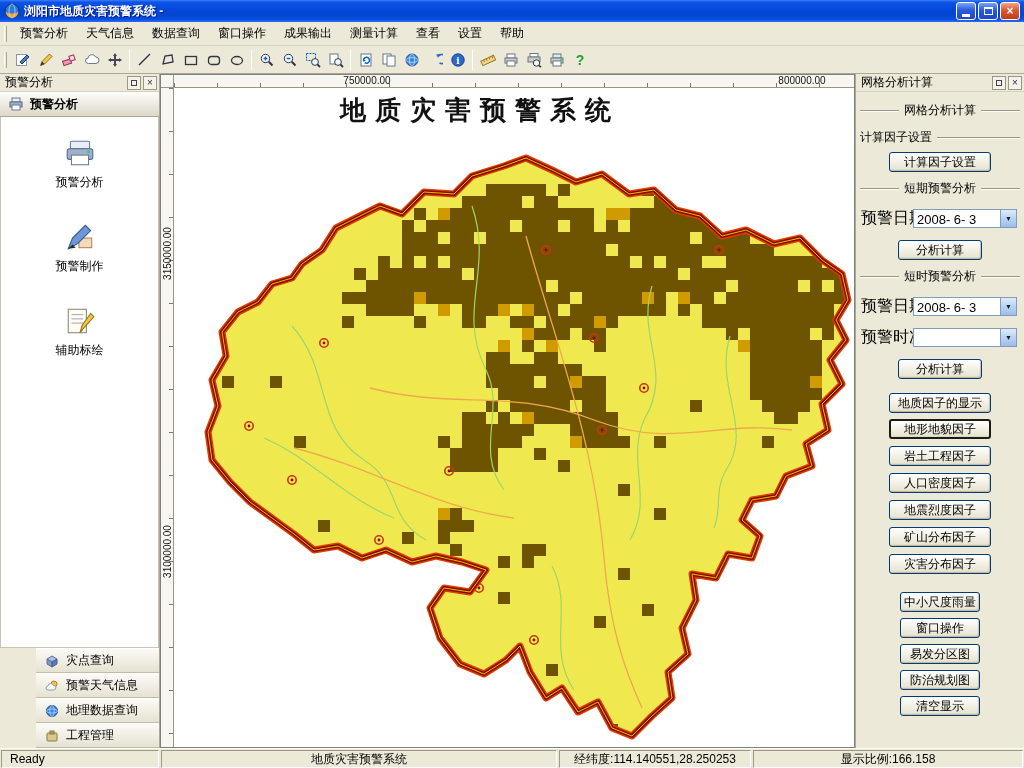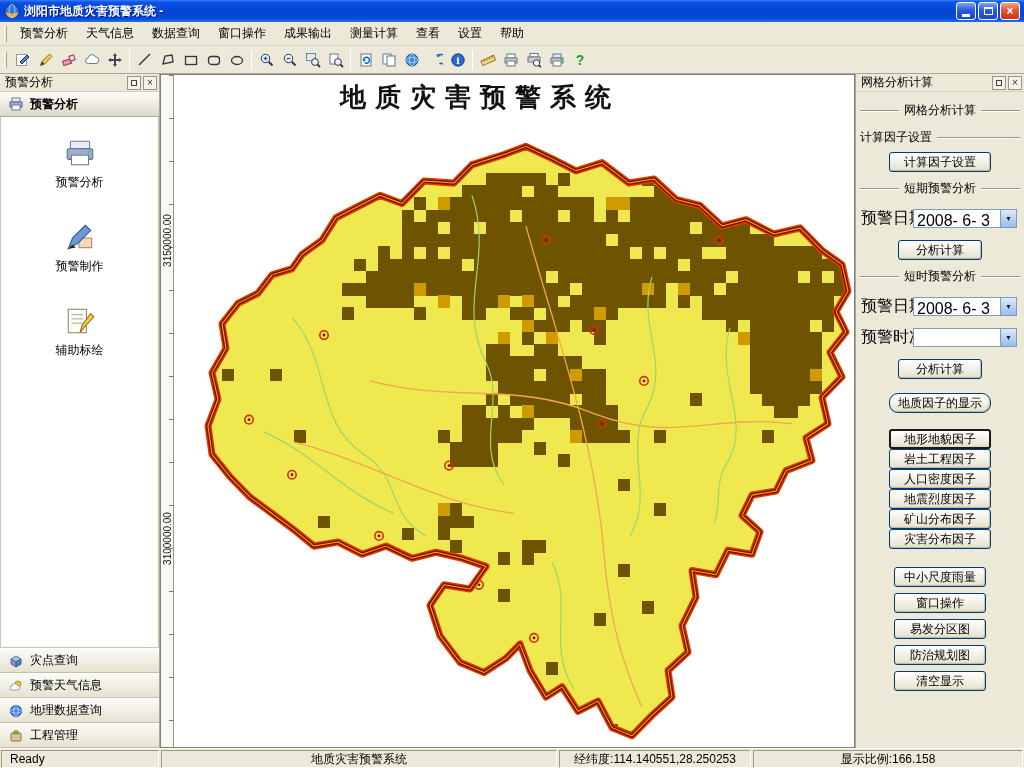--- a/index.html
+++ b/index.html
@@ -37,21 +37,21 @@
   .left-panel { width:160px; display:flex; flex-direction:column; border-right:1px solid #aca899; background:#ece9d8; }
   .panel-caption { height:18px; display:flex; align-items:center; padding:0 2px 0 5px; font-size:12px; background:#ece9d8; border-bottom:1px solid #d4d0c0; }
   .cap-title { flex:1; white-space:nowrap; overflow:hidden; }
   .cap-btns { display:flex; gap:2px; }
   .cap-btn { width:14px; height:14px; border:1px solid #9a9782; background:#f4f2ea; display:flex; align-items:center; justify-content:center; font-size:10px; line-height:1; color:#333; }
   .pin-inner { width:6px; height:6px; border:1px solid #444; }
   .lp-band { height:25px; display:flex; align-items:center; gap:6px; padding-left:8px; font-weight:bold;
     background:linear-gradient(180deg,#fdfdfb,#dcd8c8); border-bottom:1px solid #aca899; }
   .lp-tools { flex:1; background:#fff; border:1px solid #c9c5b2; border-top:none; display:flex; flex-direction:column; align-items:center; padding-top:20px; overflow:hidden; }
   .lp-tool { display:flex; flex-direction:column; align-items:center; gap:5px; margin-bottom:30px; cursor:default; }
-  .lp-groups { display:flex; flex-direction:column; }
+  .lp-groups { display:flex; flex-direction:column;padding-left:36px; }
   .lp-group { height:25px; display:flex; align-items:center; gap:7px; padding-left:9px;
     background:linear-gradient(180deg,#fbfaf6,#e6e2d2); border-top:1px solid #fff; border-bottom:1px solid #c2bda8; cursor:default; }
 
   
   .map-view { flex:1; min-width:0; display:flex; flex-direction:column; border:1px solid #808080; background:#fff; }
   .ruler-row { height:13px; display:flex; }
   .ruler-corner { width:13px; height:13px; background:#f7f6f0; border-right:1px solid #9a9782; border-bottom:1px solid #9a9782; }
   .hruler { flex:1; position:relative; background:#f7f6f0; border-bottom:1px solid #9a9782;
     background-image:repeating-linear-gradient(90deg,#777 0,#777 1px,transparent 1px,transparent 43px);
     background-size:100% 4px; background-position:0 100%; background-repeat:no-repeat; }
@@ -71,31 +71,31 @@
   
   .right-panel { width:169px; display:flex; flex-direction:column; border-left:1px solid #aca899; background:#ece9d8; }
   .rp-body { flex:1; display:flex; flex-direction:column; align-items:center; padding:2px 4px; overflow:hidden; }
   .sep { width:100%; display:flex; align-items:center; gap:5px; margin:8px 0 6px 0; font-size:12px; }
   .sep::before,.sep::after { content:""; flex:1; border-top:1px solid #9a9782; border-bottom:1px solid #fff; height:0; }
   .group-label { width:100%; display:flex; align-items:center; gap:5px; margin:4px 0 6px 0; }
   .group-label::after { content:""; flex:1; border-top:1px solid #9a9782; border-bottom:1px solid #fff; height:0; }
   .xp-btn { height:20px; border:1px solid #003c74; border-radius:3px; font-size:12px; color:#000; cursor:default;
     background:linear-gradient(180deg,#ffffff,#f4f2e8 45%,#e8e4d3 90%,#d8d2bd);
     box-shadow:inset -1px -1px 1px rgba(165,155,125,.55); font-family:"Liberation Sans",sans-serif; }
-  .w100 { width:102px; } .w84 { width:84px; } .w96 { width:92px;font-family:Liberation Mono, monospace; }
+  .w100 { width:102px; } .w84 { width:84px; } .w96 { width:80px;font-family:Liberation Mono, monospace; }
   .mt6 { margin-top:6px; } .mt14 { margin-top:14px; }
-  .mb6 { margin-bottom:16px;border-radius:9px; }
+  .mb6 { margin-bottom:6px; }
   .btn-selected { border:2px solid #1c1c14; box-shadow:none; }
   .field-row { width:100%; display:flex; align-items:center; margin:5px 0; padding:0 1px; }
   .f-label { width:52px; font-size:16px; white-space:nowrap; }
   .combo { flex:1; max-width:104px; height:19px; display:flex; border:1px solid #7f9db9; background:#fff; }
-  .combo-text { flex:1; font-size:16px; padding:2px 0 0 3px; white-space:nowrap; overflow:hidden; }
+  .combo-text { flex:1; font-size:13px; padding:2px 0 0 3px; white-space:nowrap; overflow:hidden; }
   .combo-btn { width:16px; display:flex; align-items:center; justify-content:center; font-size:7px; color:#123;
     background:linear-gradient(180deg,#dfeafb,#b9d3f3 50%,#9cbcec); border-left:1px solid #7f9db9; }
-  .btn-stack { display:flex; flex-direction:column; align-items:center; }
+  .btn-stack { display:flex; flex-direction:column; align-items:center; gap:7px; }
 
   
   .statusbar { height:20px; display:flex; background:#ece9d8; border-top:1px solid #fff; padding-top:1px; }
   .sb-seg { border:1px solid; border-color:#9d9a84 #ffffff #ffffff #9d9a84; margin:0 1px; display:flex;
     align-items:center; padding:0 8px; font-size:12px; white-space:nowrap; overflow:hidden; }
   .sb-ready { width:158px; }
   .sb-sys { width:396px; justify-content:center; }
   .sb-coord { width:192px; justify-content:center; }
   .sb-scale { flex:1; justify-content:center; }
 </style>
@@ -375,20 +375,27 @@
           <svg viewBox="0 0 14 14" width="14" height="14">
               <rect x="2" y="4" width="10" height="8" rx="1" fill="#d8c890" stroke="#8a7a40"></rect>
               <rect x="5" y="2" width="4" height="3" fill="#b0a060" stroke="#8a7a40"></rect>
             </svg>
           <span>工程管理</span>
         </div>
       </div>
     </div>
 
     <div class="map-view">
+      <div class="ruler-row">
+        <div class="ruler-corner"></div>
+        <div class="hruler">
+          <span class="hr-label" style="left:163px">750000.00</span>
+          <span class="hr-label" style="left:598px">800000.00</span>
+        </div>
+      </div>
       <div class="map-row">
         <div class="vruler">
           <span class="vr-label" style="top:160px">3150000.00</span>
           <span class="vr-label" style="top:458px">3100000.00</span>
         </div>
         <div class="map-canvas">
           <div class="map-title">地质灾害预警系统</div>
           <svg id="map-svg" viewBox="0 0 680 659" preserveAspectRatio="none">
             <defs>
               <clipPath id="county-clip">

